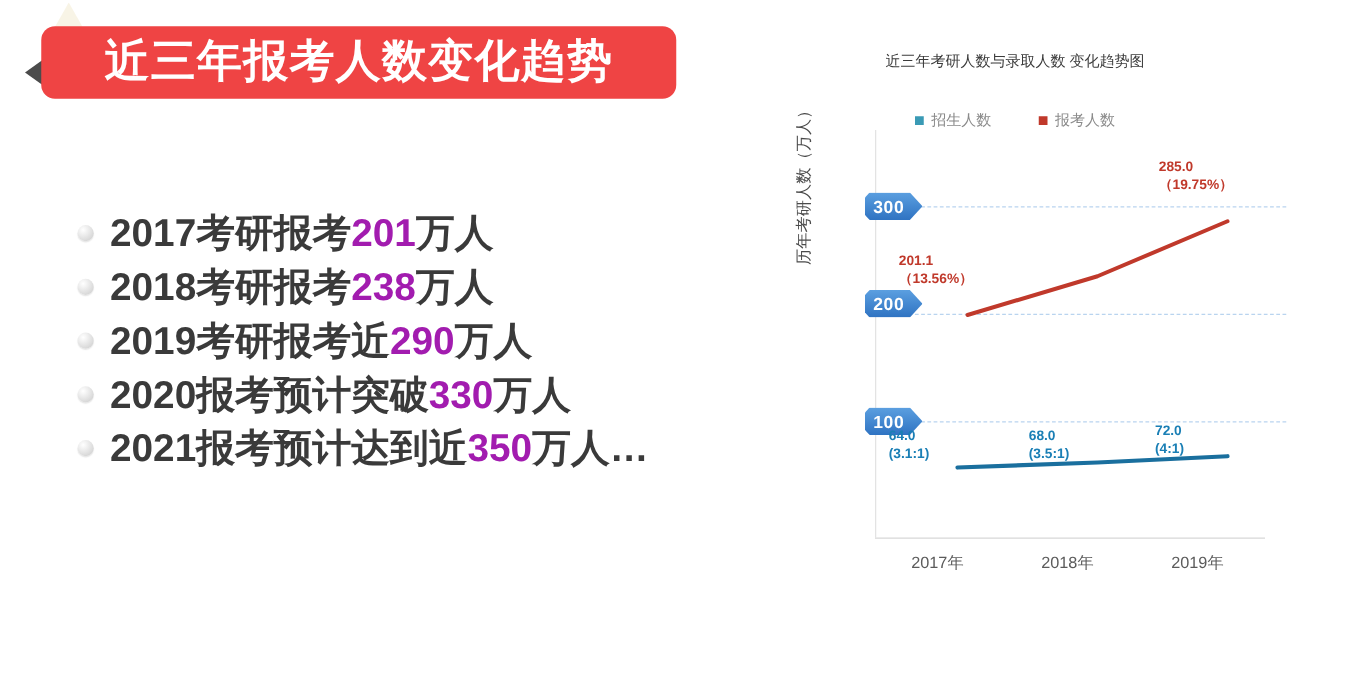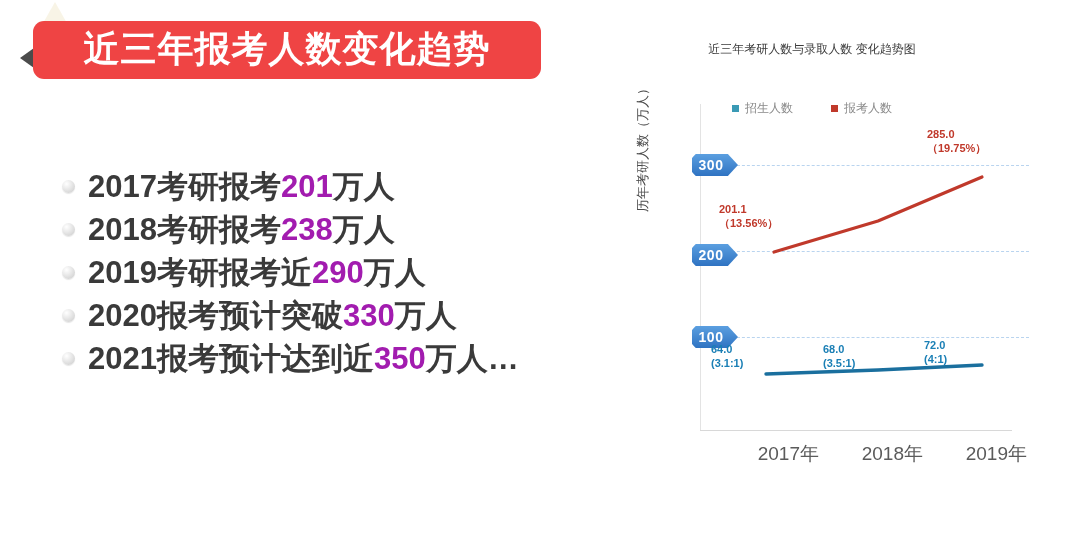--- a/index.html
+++ b/index.html
@@ -98,21 +98,21 @@
     color: #3b3b3b;
   }
   .chart-legend {
     position: absolute;
     left: 0; top: 60px;
     width: 400px;
     display: flex;
     justify-content: center;
     gap: 38px;
   }
-  .legend-item { display: flex; align-items: center; gap: 6px; margin-top: 12px; }
+  .legend-item { display: flex; align-items: center; gap: 6px; }
   .legend-swatch { width: 7px; height: 7px; display: block; }
   .legend-label { font-size: 12px; color: #8a8a8a; }
 
   
   .plot {
     position: absolute;
     left: 44px; top: 76px;
     width: 356px; height: 326px;
   }
   .axis-y-line {
@@ -158,22 +158,22 @@
     padding-right: 8px;
     border-radius: 4px;
     clip-path: polygon(0% 18%, 0% 82%, 8% 100%, 78% 100%, 100% 50%, 78% 0%, 8% 0%);
     letter-spacing: .5px;
   }
 
   .xtick {
     position: absolute;
     top: 337px;
     width: 90px;
-    text-align: right;
-    font-size: 19px;
+    text-align: left;
+    font-size: 13px;
     color: #5b5b5b;
   }
 
   .series-svg {
     position: absolute;
     left: 0; top: 0;
     width: 356px; height: 326px;
     overflow: visible;
   }
 
@@ -245,21 +245,21 @@
       <div class="y-title">历年考研人数（万人）</div>
 
       <div class="axis-y-line"></div>
       <div class="axis-x-line"></div>
 
       <div class="gridline" style="top:61px"></div>
       <div class="gridline" style="top:147px"></div>
       <div class="gridline" style="top:233px"></div>
 
       <div class="ytick" style="top:50px">300</div>
-      <div class="ytick" style="top:140px">200</div>
+      <div class="ytick" style="top:128px">200</div>
       <div class="ytick" style="top:222px">100</div>
 
       <svg class="series-svg" viewBox="0 0 356 326" preserveAspectRatio="none">
 
         <polyline points="118,148 222,117 326,73" fill="none" stroke="#c0392b" stroke-width="3.2" stroke-linecap="round" stroke-linejoin="round"></polyline>
 
         <polyline points="110,270 222,266 326,261" fill="none" stroke="#1a6f9e" stroke-width="3.4" stroke-linecap="round" stroke-linejoin="round"></polyline>
       </svg>
 
       <div class="dlabel red" style="left:63px; top:99px;">

